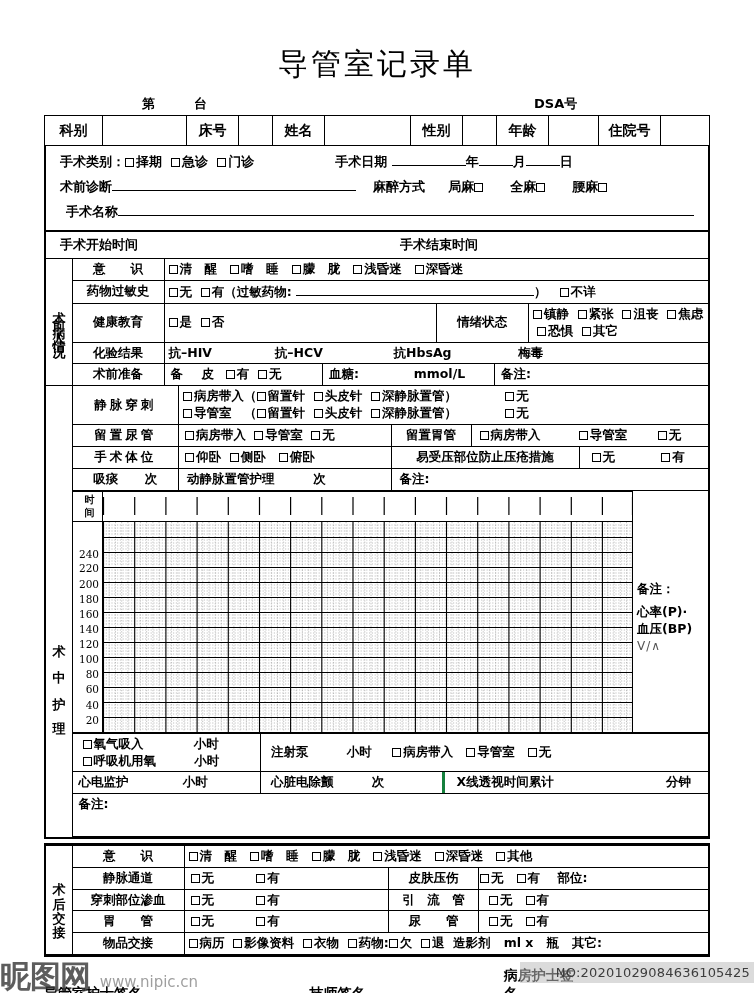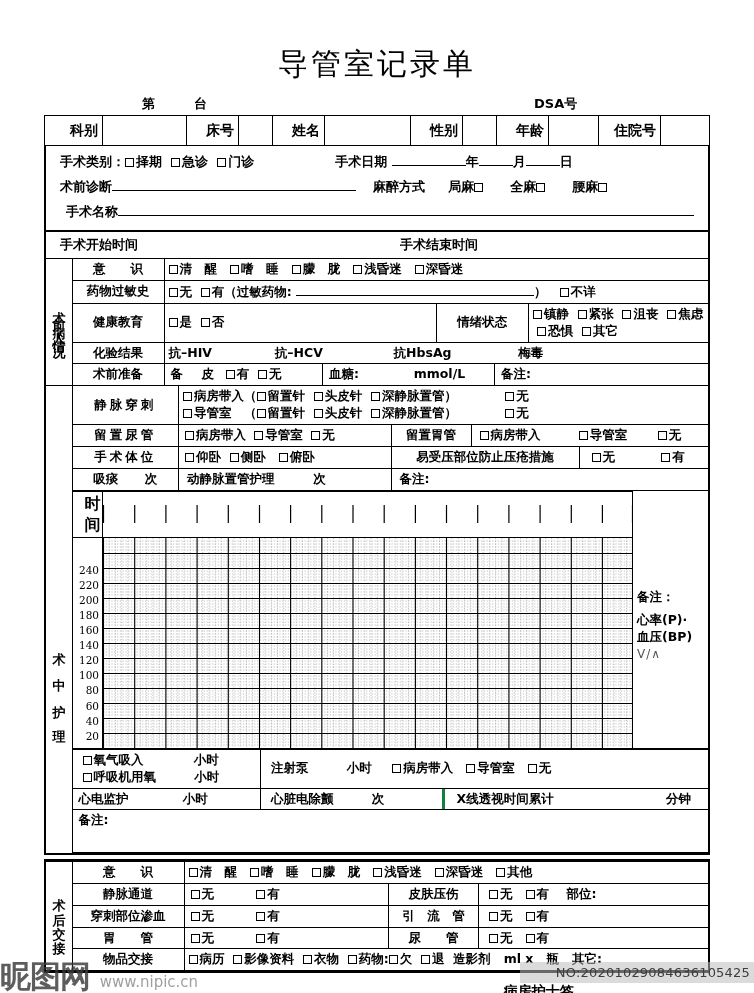--- a/index.html
+++ b/index.html
@@ -53,21 +53,21 @@
     font-weight: 700;
     font-size: 13px;
     text-align: center;
     white-space: nowrap;
   }
   .ul { display: inline-block; border-bottom: 1px solid #000; height: 13px; }
   .ctr { text-align: center; }
   .sp2 { letter-spacing: 3px; }
 
   
-  table.idt td { height: 30px; font-size: 14px; text-align:right; border:1.6px solid #000; }
+  table.idt td { height: 30px; font-size: 14px; text-align:center; border:1.6px solid #000; }
 
   
   .sinfo { padding: 7px 14px 9px 14px; font-size: 13px; font-weight:700; }
   .sinfo .line { margin-bottom: 7px; white-space: nowrap; }
   .sinfo .line:last-child { margin-bottom: 0; text-align: right; }
 
   
   .timeband { display:flex; font-size:13px; font-weight:700; border-top: 2px solid #000; }
   .timeband > div { padding: 4px 0 4px 14px; }
   .gridcell { padding: 0 !important; }
@@ -391,21 +391,21 @@
               </table>
 
           <table class="t" style="border:none">
             <colgroup>
                   <col style="width:30px">
                   <col style="width:530px">
                   <col>
                 </colgroup>
             <tbody>
                   <tr>
-              <td class="ctr" style="border-left:none;font-size:16px;padding:1px 12px">时间</td>
+              <td class="ctr" style="border-left:none;font-size:10px;padding:1px 12px">时间</td>
               <td class="gridcell">
                 <svg width="530" height="18" class="gridsvg">
                   <g stroke="#000" stroke-width="1.2">
                     <line x1="0.5" y1="0" x2="0.5" y2="18"></line>
                     <line x1="31.7" y1="0" x2="31.7" y2="18"></line>
                           <line x1="62.9" y1="0" x2="62.9" y2="18"></line>
                     <line x1="94.1" y1="0" x2="94.1" y2="18"></line>
                           <line x1="125.3" y1="0" x2="125.3" y2="18"></line>
                     <line x1="156.5" y1="0" x2="156.5" y2="18"></line>
                           <line x1="187.6" y1="0" x2="187.6" y2="18"></line>
@@ -701,21 +701,21 @@
         <td class="ctr">静脉通道</td>
         <td style="border-right:none;padding:0">
           <table class="t" style="border:none">
                 <tbody>
                   <tr>
             <td style="width:204px;border:none;border-right:1px solid #000;padding-left:6px">
               <span class="cb"></span><span>无</span>
               <span style="display:inline-block;width:38px"></span><span class="cb"></span><span>有</span>
             </td>
             <td class="ctr" style="width:90px;border:none;border-right:1px solid #000">皮肤压伤</td>
-            <td style="border:none;padding-left:10px">
+            <td style="border:none;padding-left:1px">
               <span class="cb"></span><span>无</span>
               &nbsp;&nbsp;<span class="cb"></span><span>有</span>
               &nbsp;&nbsp;&nbsp;<span>部位:</span>
             </td>
           </tr>
                 </tbody>
               </table>
         </td>
       </tr>
       <tr>

